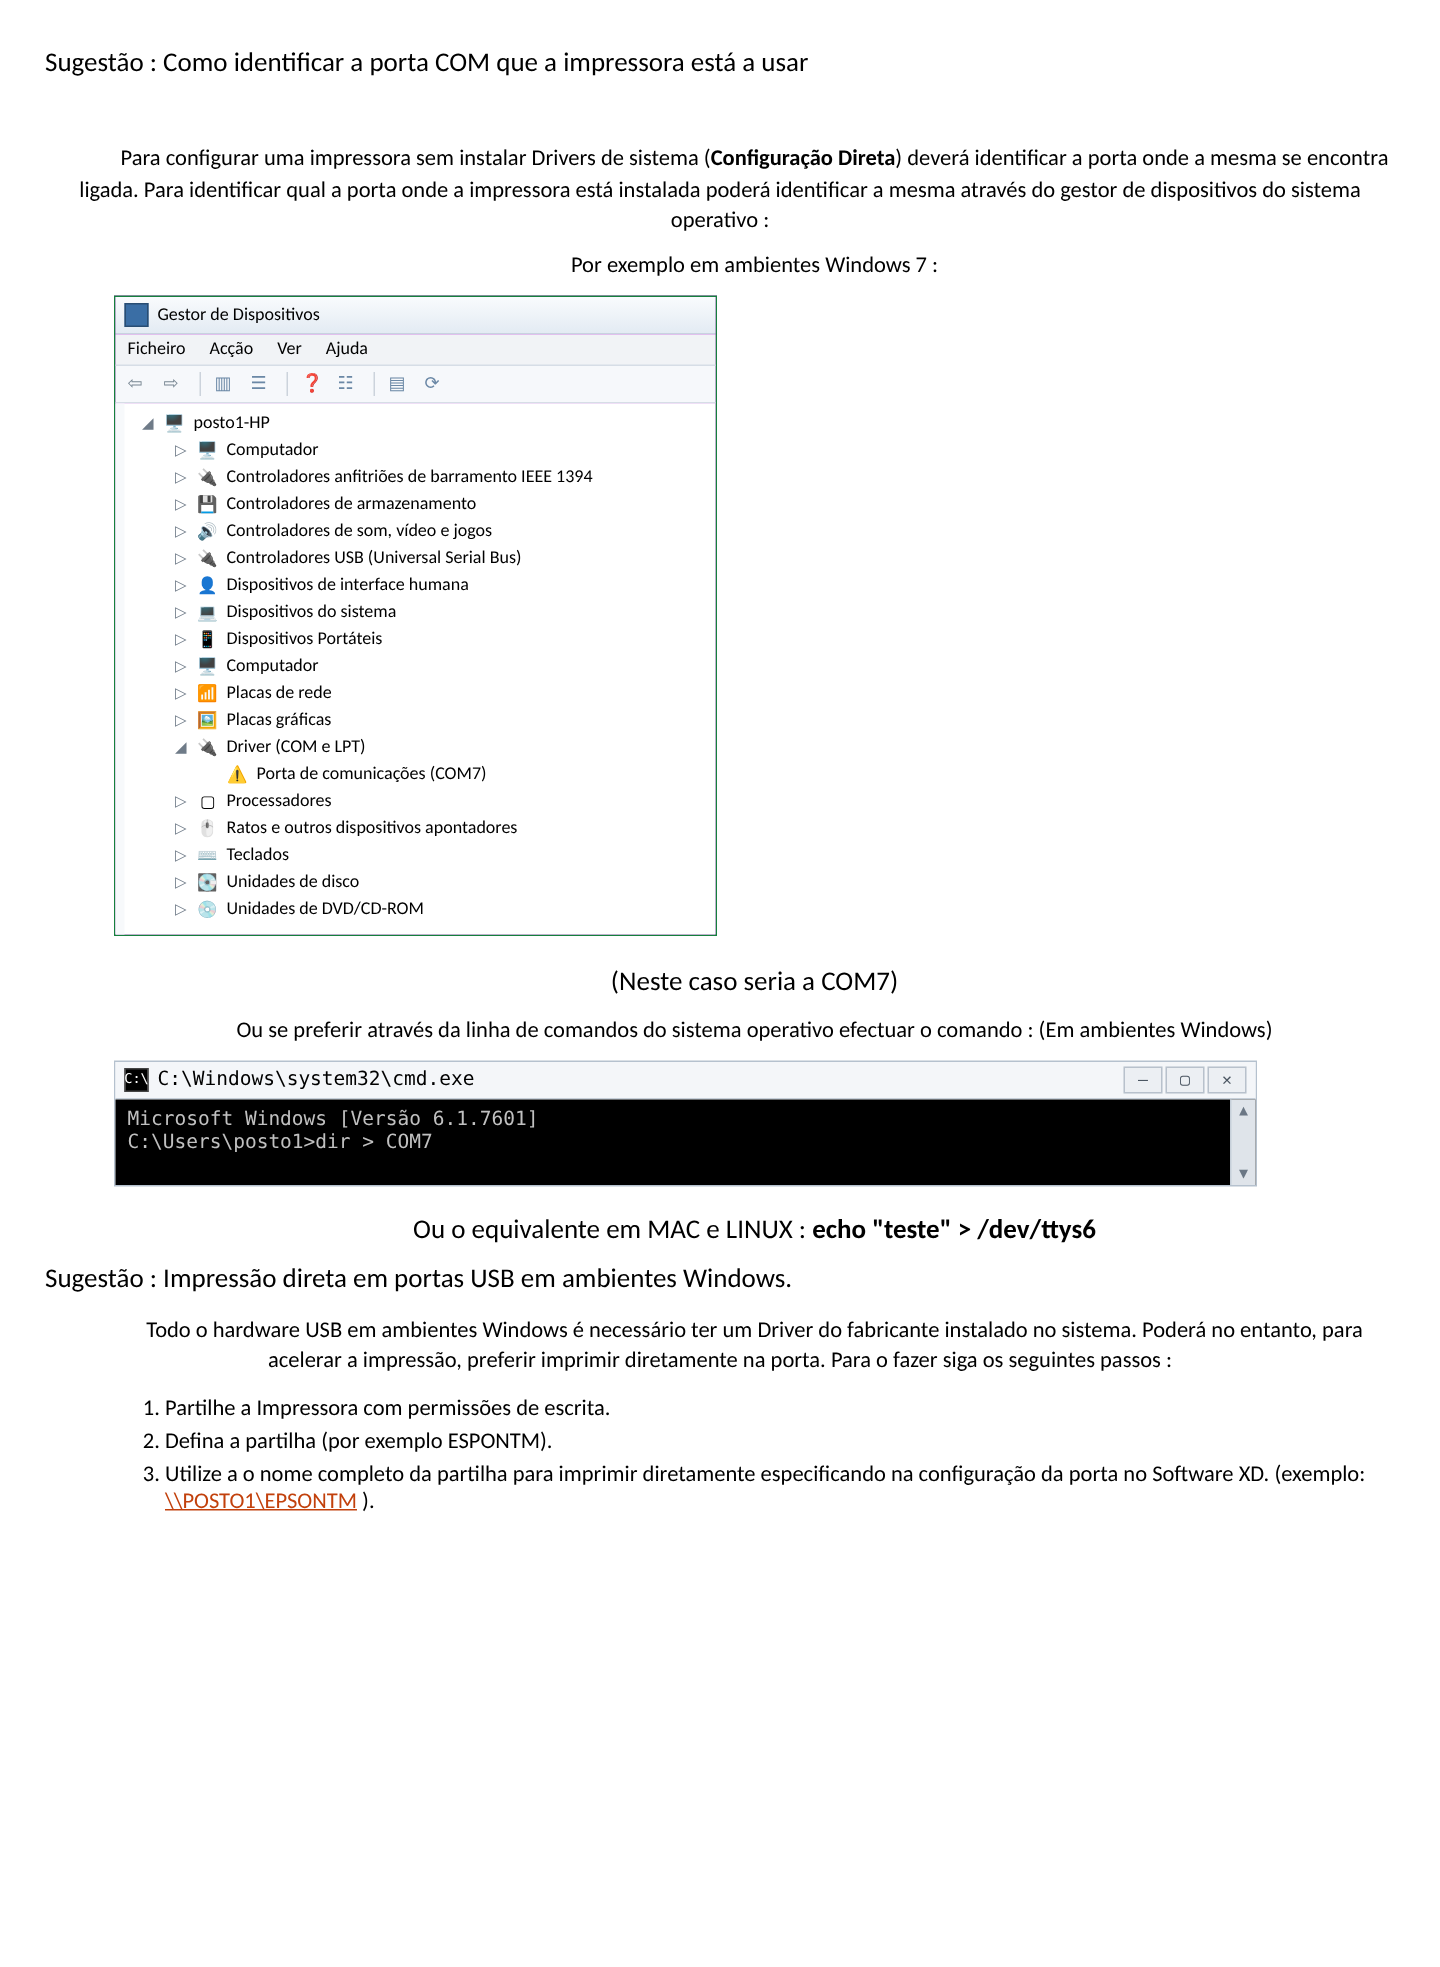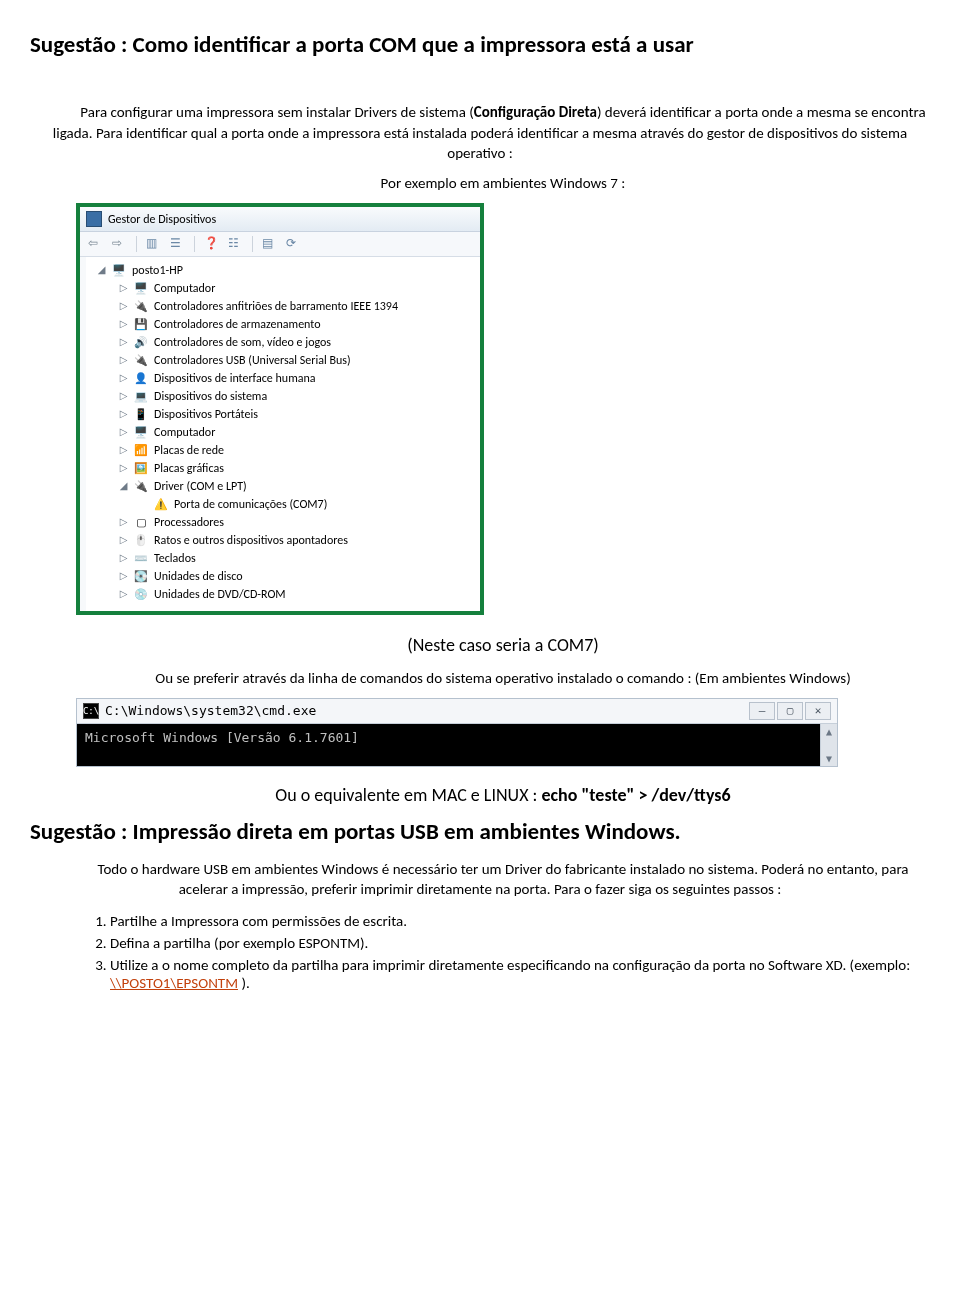--- a/index.html
+++ b/index.html
@@ -6,37 +6,37 @@
     font-family: Calibri, Arial, sans-serif;
     font-size: 15px;
     color: #000;
     background: #fff;
     margin: 0;
     padding: 20px 30px;
     width: 960px;
     box-sizing: border-box;
   }
   h2.sugg {
-    font-size: 23px;
-    font-weight: bold;
+    font-size: 18px;
+    font-weight: normal;
     margin: 10px 0 14px 0;
   }
   p { margin: 6px 0 10px 0; line-height: 1.35; text-align: center; }
   .indent { margin-left: 46px; }
   .small { font-size: 18px; }
   .bold { font-weight: bold; }
   .blue-link { color: #c2410c; text-decoration: underline; }
 
   
   .devmgr {
     width: 400px;
     margin-left: 46px;
     margin-top: 8px;
     margin-bottom: 18px;
-    border: 4px solid #15803d;
+    border: 1px solid #15803d;
     background: #d946ef;
     font-size: 12px;
   }
   .devmgr-title {
     background: linear-gradient(#f9fbfd,#e3ebf3);
     border-bottom: 1px solid #c8d2df;
     padding: 4px 6px;
     display: flex;
     align-items: center;
     gap: 6px;
@@ -125,20 +125,26 @@
   <span style="margin-left:46px;">Para configurar uma impressora sem instalar Drivers de sistema (</span><span class="bold">Configuração Direta</span><span>) deverá identificar a porta onde a mesma se encontra ligada. Para identificar qual a porta onde a impressora está instalada poderá identificar a mesma através do gestor de dispositivos do sistema operativo :</span>
 </p>
 
 <p class="indent">Por exemplo em ambientes Windows 7 :</p>
 
 <div class="devmgr">
   <div class="devmgr-title">
     <span class="ticon"></span>
     <span>Gestor de Dispositivos</span>
   </div>
+  <div class="devmgr-menu">
+    <span>Ficheiro</span>
+    <span>Acção</span>
+    <span>Ver</span>
+    <span>Ajuda</span>
+  </div>
   <div class="devmgr-toolbar">
     <span class="tbtn arrow-l"></span>
     <span class="tbtn arrow-r"></span>
     <span class="tbtn sep"></span>
     <span class="tbtn m1"></span>
     <span class="tbtn m2"></span>
     <span class="tbtn sep"></span>
     <span class="tbtn m3"></span>
     <span class="tbtn m4"></span>
     <span class="tbtn sep"></span>
@@ -241,37 +247,38 @@
           <span class="expander">▷</span>
           <span class="ic">💿</span>
           <span>Unidades de DVD/CD-ROM</span>
         </li>
     </ul>
   </div>
 </div>
 
 <p class="indent small">(Neste caso seria a COM7)</p>
 
-<p class="indent">Ou se preferir através da linha de comandos do sistema operativo instalado o comando : (Em ambientes Windows)</p>
+<p class="indent">Ou se preferir através da linha de comandos do sistema operativo efectuar o comando : (Em ambientes Windows)</p>
 
 <div class="cmdwin">
   <div class="cmd-top">
     <div class="cmd-top-left">
       <span class="cico">C:\</span>
       <span>C:\Windows\system32\cmd.exe</span>
     </div>
     <div class="cmd-btns">
       <span>—</span>
       <span>▢</span>
       <span>✕</span>
     </div>
   </div>
   <div class="cmd-body">
     <div class="line">Microsoft Windows [Versão 6.1.7601]</div>
     <div class="line"></div>
+    <div class="line">C:\Users\posto1&gt;dir &gt; COM7</div>
     <div class="cmd-scroll">
         <span>▲</span>
         <span>▼</span>
       </div>
   </div>
 </div>
 
 <p class="indent small">
   <span>Ou  o equivalente em MAC e LINUX : </span><span class="bold">echo "teste" &gt; /dev/ttys6</span>
 </p>

